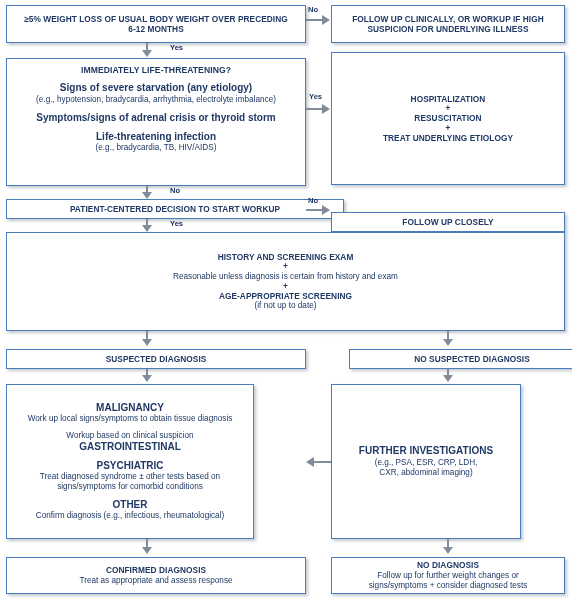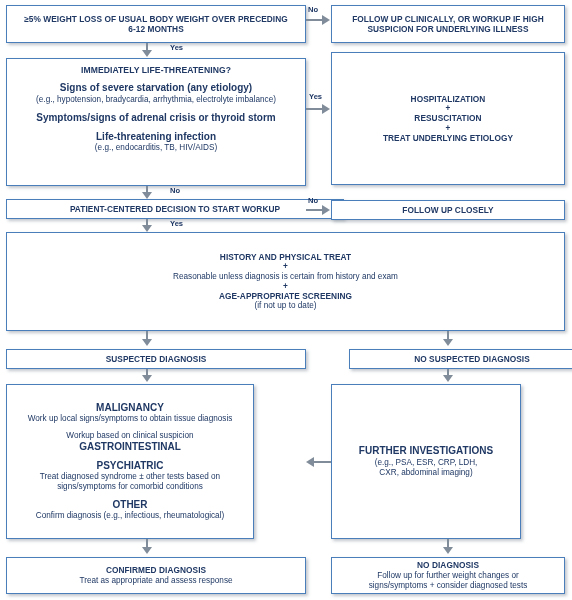--- a/index.html
+++ b/index.html
@@ -122,21 +122,21 @@
 
   <div class="box" style="left:6px; top:58px; width:300px; height:128px; justify-content:flex-start; padding-top:6px;">
     <span class="ln hdr big">IMMEDIATELY LIFE-THREATENING?</span>
     <div class="gap"></div>
     <span class="ln sub">Signs of severe starvation (any etiology)</span>
     <span class="ln plain" style="padding:0 28px;">(e.g., hypotension, bradycardia, arrhythmia, electrolyte imbalance)</span>
     <div class="gap"></div>
     <span class="ln sub">Symptoms/signs of adrenal crisis or thyroid storm</span>
     <div class="gap"></div>
     <span class="ln sub">Life-threatening infection</span>
-    <span class="ln plain">(e.g., endocarditis, TB, HIV/AIDS)</span>
+    <span class="ln plain">(e.g., bradycardia, TB, HIV/AIDS)</span>
   </div>
 
   <div class="box" style="left:331px; top:52px; width:234px; height:133px;">
     <span class="ln hdr">HOSPITALIZATION</span>
     <span class="ln plus">+</span>
     <span class="ln hdr">RESUSCITATION</span>
     <span class="ln plus">+</span>
     <span class="ln hdr">TREAT UNDERLYING ETIOLOGY</span>
   </div>
 
@@ -145,34 +145,34 @@
   <div class="elabel" style="left:309px; top:92px;">Yes</div>
 
   <div class="vline" style="left:146px; top:186px; height:8px;"></div>
   <div class="arrow-down" style="left:142px; top:192px;"></div>
   <div class="elabel" style="left:170px; top:186px;">No</div>
 
   <div class="box" style="left:6px; top:199px; width:338px; height:20px;">
     <span class="ln hdr">PATIENT-CENTERED DECISION TO START WORKUP</span>
   </div>
 
-  <div class="box" style="left:331px; top:200px; width:234px; height:20px;">
+  <div class="box" style="left:331px; top:212px; width:234px; height:20px;">
     <span class="ln hdr">FOLLOW UP CLOSELY</span>
   </div>
 
   <div class="hline" style="left:306px; top:209px; width:17px;"></div>
   <div class="arrow-right" style="left:322px; top:205px;"></div>
   <div class="elabel" style="left:308px; top:196px;">No</div>
 
   <div class="vline" style="left:146px; top:219px; height:8px;"></div>
   <div class="arrow-down" style="left:142px; top:225px;"></div>
   <div class="elabel" style="left:170px; top:219px;">Yes</div>
 
   <div class="box" style="left:6px; top:232px; width:559px; height:99px;">
-    <span class="ln hdr">HISTORY AND PHYSICAL TREAT</span>
+    <span class="ln hdr">HISTORY AND SCREENING EXAM</span>
     <span class="ln plus">+</span>
     <span class="ln plain">Reasonable unless diagnosis is certain from history and exam</span>
     <span class="ln plus">+</span>
     <span class="ln hdr">AGE-APPROPRIATE SCREENING</span>
     <span class="ln plain">(if not up to date)</span>
   </div>
 
   <div class="vline" style="left:146px; top:331px; height:11px;"></div>
   <div class="arrow-down" style="left:142px; top:339px;"></div>
 

